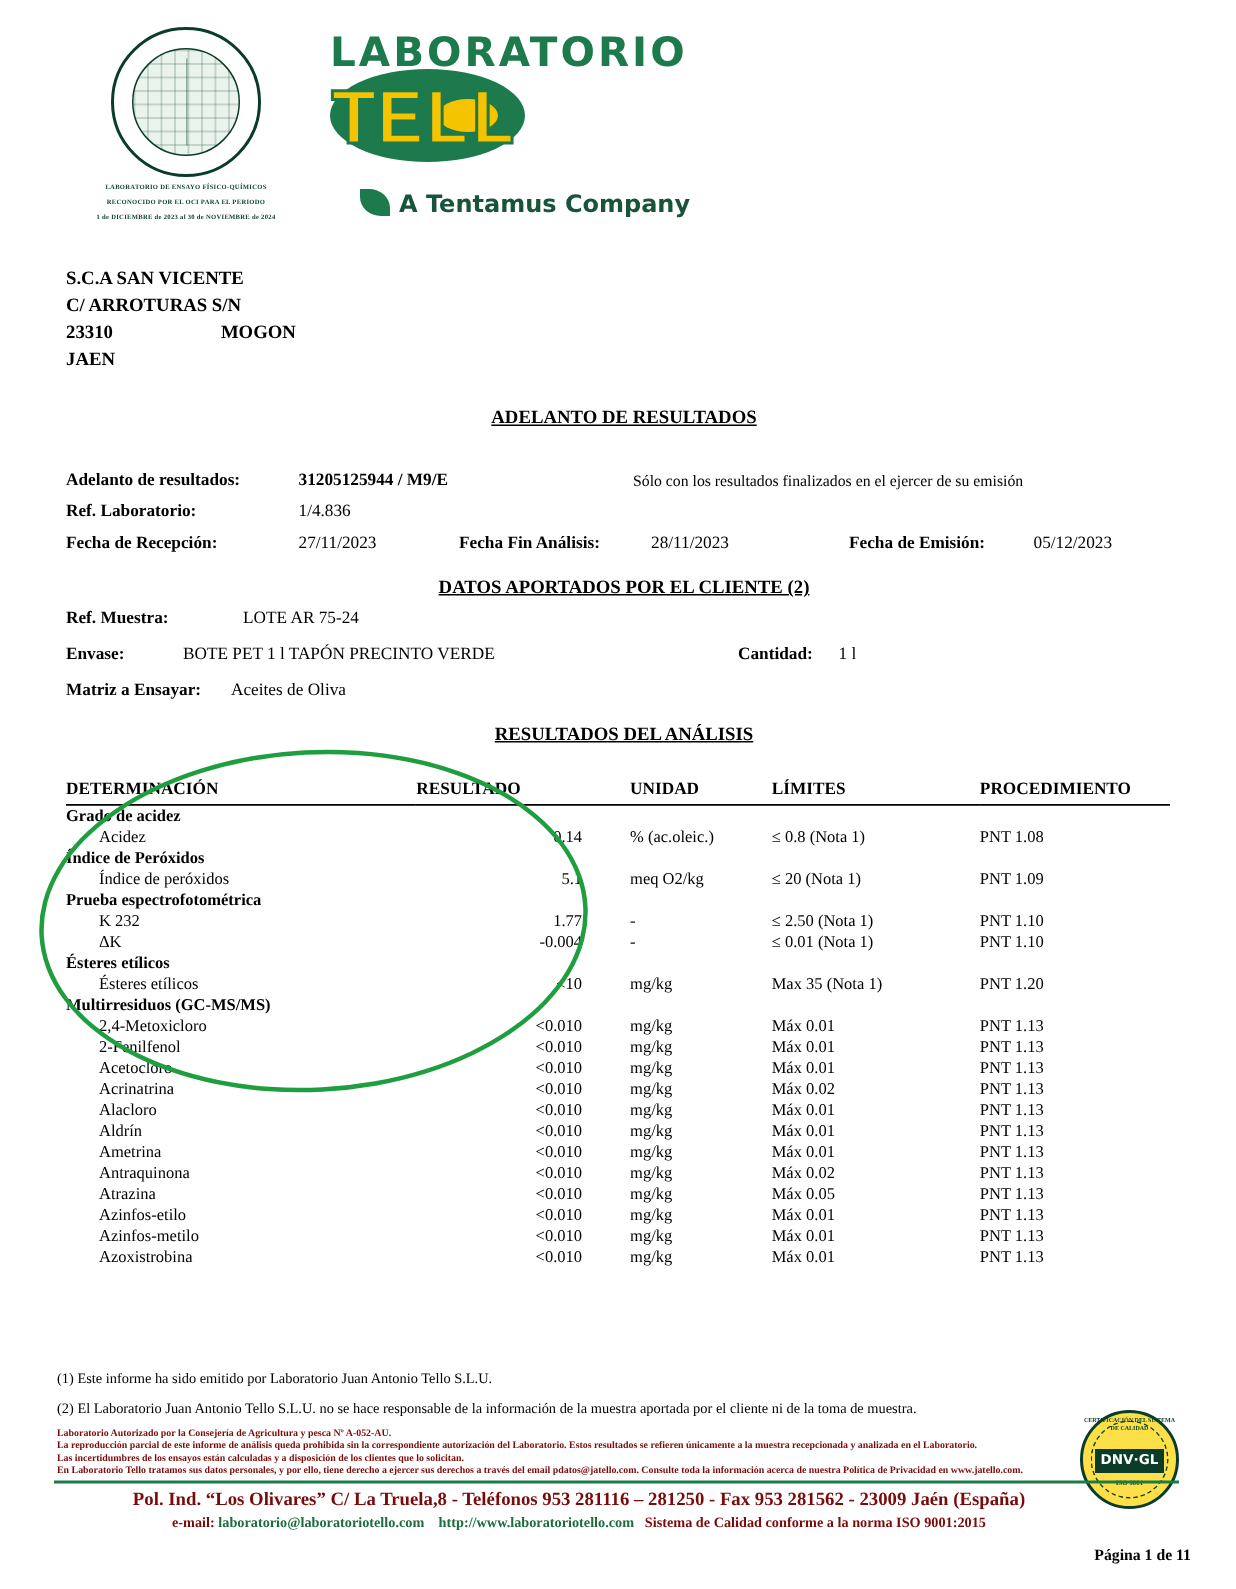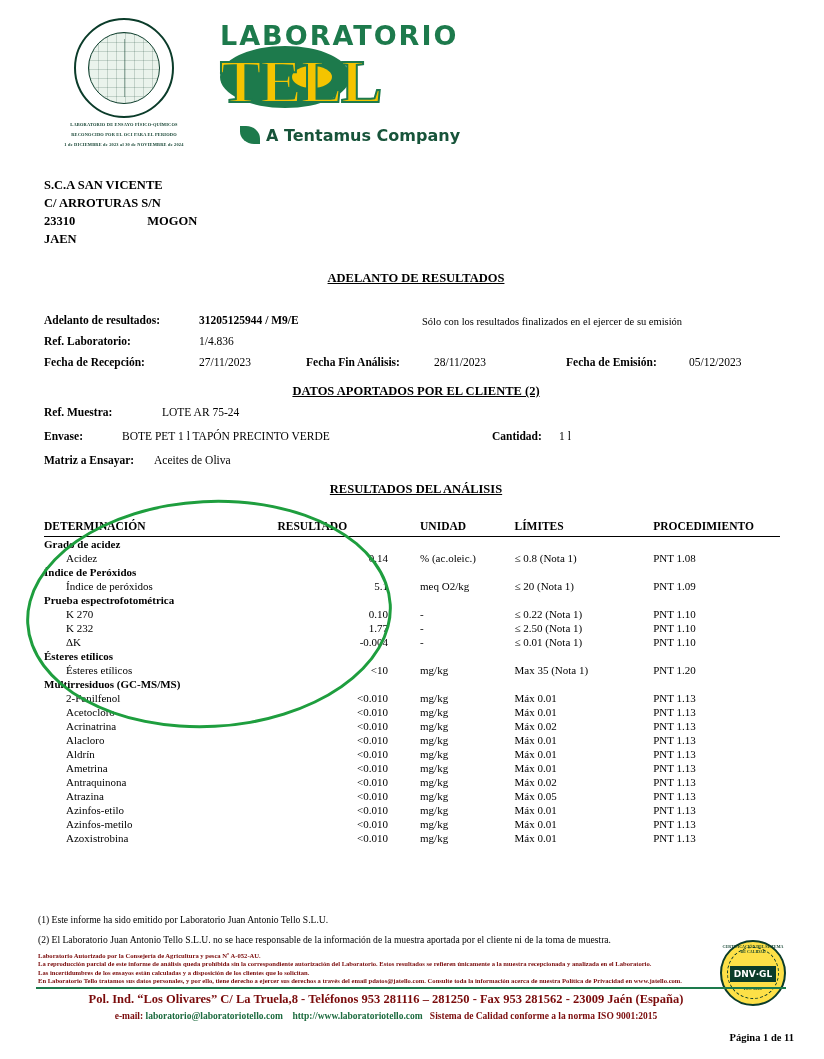--- a/index.html
+++ b/index.html
@@ -25,22 +25,22 @@
     background:
       linear-gradient(90deg, rgba(11,60,42,.18) 1px, rgba(0,0,0,0) 1px) 0 0/9px 100%,
       linear-gradient(180deg, rgba(11,60,42,.18) 1px, rgba(0,0,0,0) 1px) 0 0/100% 9px,
       #eaf3ec;}
   .seal-inner:after{content:"";position:absolute;left:50%;top:6px;bottom:6px;width:1px;background:#0b3c2a;opacity:.4;}
   .seal-txt{font-size:4.4px;line-height:6px;font-weight:bold;color:#0b3c2a;margin-top:4px;letter-spacing:.2px;}
 
   .logo{position:absolute;left:212px;top:22px;width:420px;}
   .logo-word{font-family:"DejaVu Sans", sans-serif;font-weight:bold;letter-spacing:2px;
     color:#1d7a4c;font-size:27px;line-height:27px;}
-  .logo-tell{font-family:Liberation Serif, serif;font-weight:bold;color:#f4c400;
-    font-size:62px;line-height:64px;letter-spacing:-1px;-webkit-text-stroke:2px #1d7a4c;
+  .logo-tell{font-family:Liberation Mono, monospace;font-weight:bold;color:#f4c400;
+    font-size:53px;line-height:64px;letter-spacing:-1px;-webkit-text-stroke:2px #1d7a4c;
     position:relative;z-index:2;display:inline-block;}
   .logo-olive{position:absolute;left:212px;top:46px;width:130px;height:62px;border-radius:50%;
     background:#1d7a4c;z-index:1;}
   .logo-olive-in{position:absolute;left:72px;top:20px;width:40px;height:22px;border-radius:50%;background:#f4c400;}
   .tentamus{position:absolute;left:232px;top:126px;font-family:"DejaVu Sans", sans-serif;
     font-size:16px;color:#17543a;font-weight:600;}
   .tentamus-leaf{display:inline-block;width:20px;height:18px;background:#1d7a4c;
     border-radius:0 70% 0 70%;vertical-align:-3px;margin-right:6px;}
 
   
@@ -230,27 +230,20 @@
           <td class="c-pro">PNT 1.09</td>
         </tr>
         <tr>
           <td class="c-det grp">Prueba espectrofotométrica</td>
           <td class="c-res"></td>
           <td class="c-uni"></td>
           <td class="c-lim"></td>
           <td class="c-pro"></td>
         </tr>
         <tr>
-          <td class="c-det sub">K 270</td>
-          <td class="c-res">0.10</td>
-          <td class="c-uni">-</td>
-          <td class="c-lim">≤ 0.22 (Nota 1)</td>
-          <td class="c-pro">PNT 1.10</td>
-        </tr>
-        <tr>
           <td class="c-det sub">K 232</td>
           <td class="c-res">1.77</td>
           <td class="c-uni">-</td>
           <td class="c-lim">≤ 2.50 (Nota 1)</td>
           <td class="c-pro">PNT 1.10</td>
         </tr>
         <tr>
           <td class="c-det sub">ΔK</td>
           <td class="c-res">-0.004</td>
           <td class="c-uni">-</td>
@@ -270,20 +263,27 @@
           <td class="c-uni">mg/kg</td>
           <td class="c-lim">Max 35 (Nota 1)</td>
           <td class="c-pro">PNT 1.20</td>
         </tr>
         <tr>
           <td class="c-det grp">Multirresiduos (GC-MS/MS)</td>
           <td class="c-res"></td>
           <td class="c-uni"></td>
           <td class="c-lim"></td>
           <td class="c-pro"></td>
+        </tr>
+        <tr>
+          <td class="c-det sub">2,4-Metoxicloro</td>
+          <td class="c-res">&lt;0.010</td>
+          <td class="c-uni">mg/kg</td>
+          <td class="c-lim">Máx 0.01</td>
+          <td class="c-pro">PNT 1.13</td>
         </tr>
         <tr>
           <td class="c-det sub">2-Fenilfenol</td>
           <td class="c-res">&lt;0.010</td>
           <td class="c-uni">mg/kg</td>
           <td class="c-lim">Máx 0.01</td>
           <td class="c-pro">PNT 1.13</td>
         </tr>
         <tr>
           <td class="c-det sub">Acetocloro</td>

